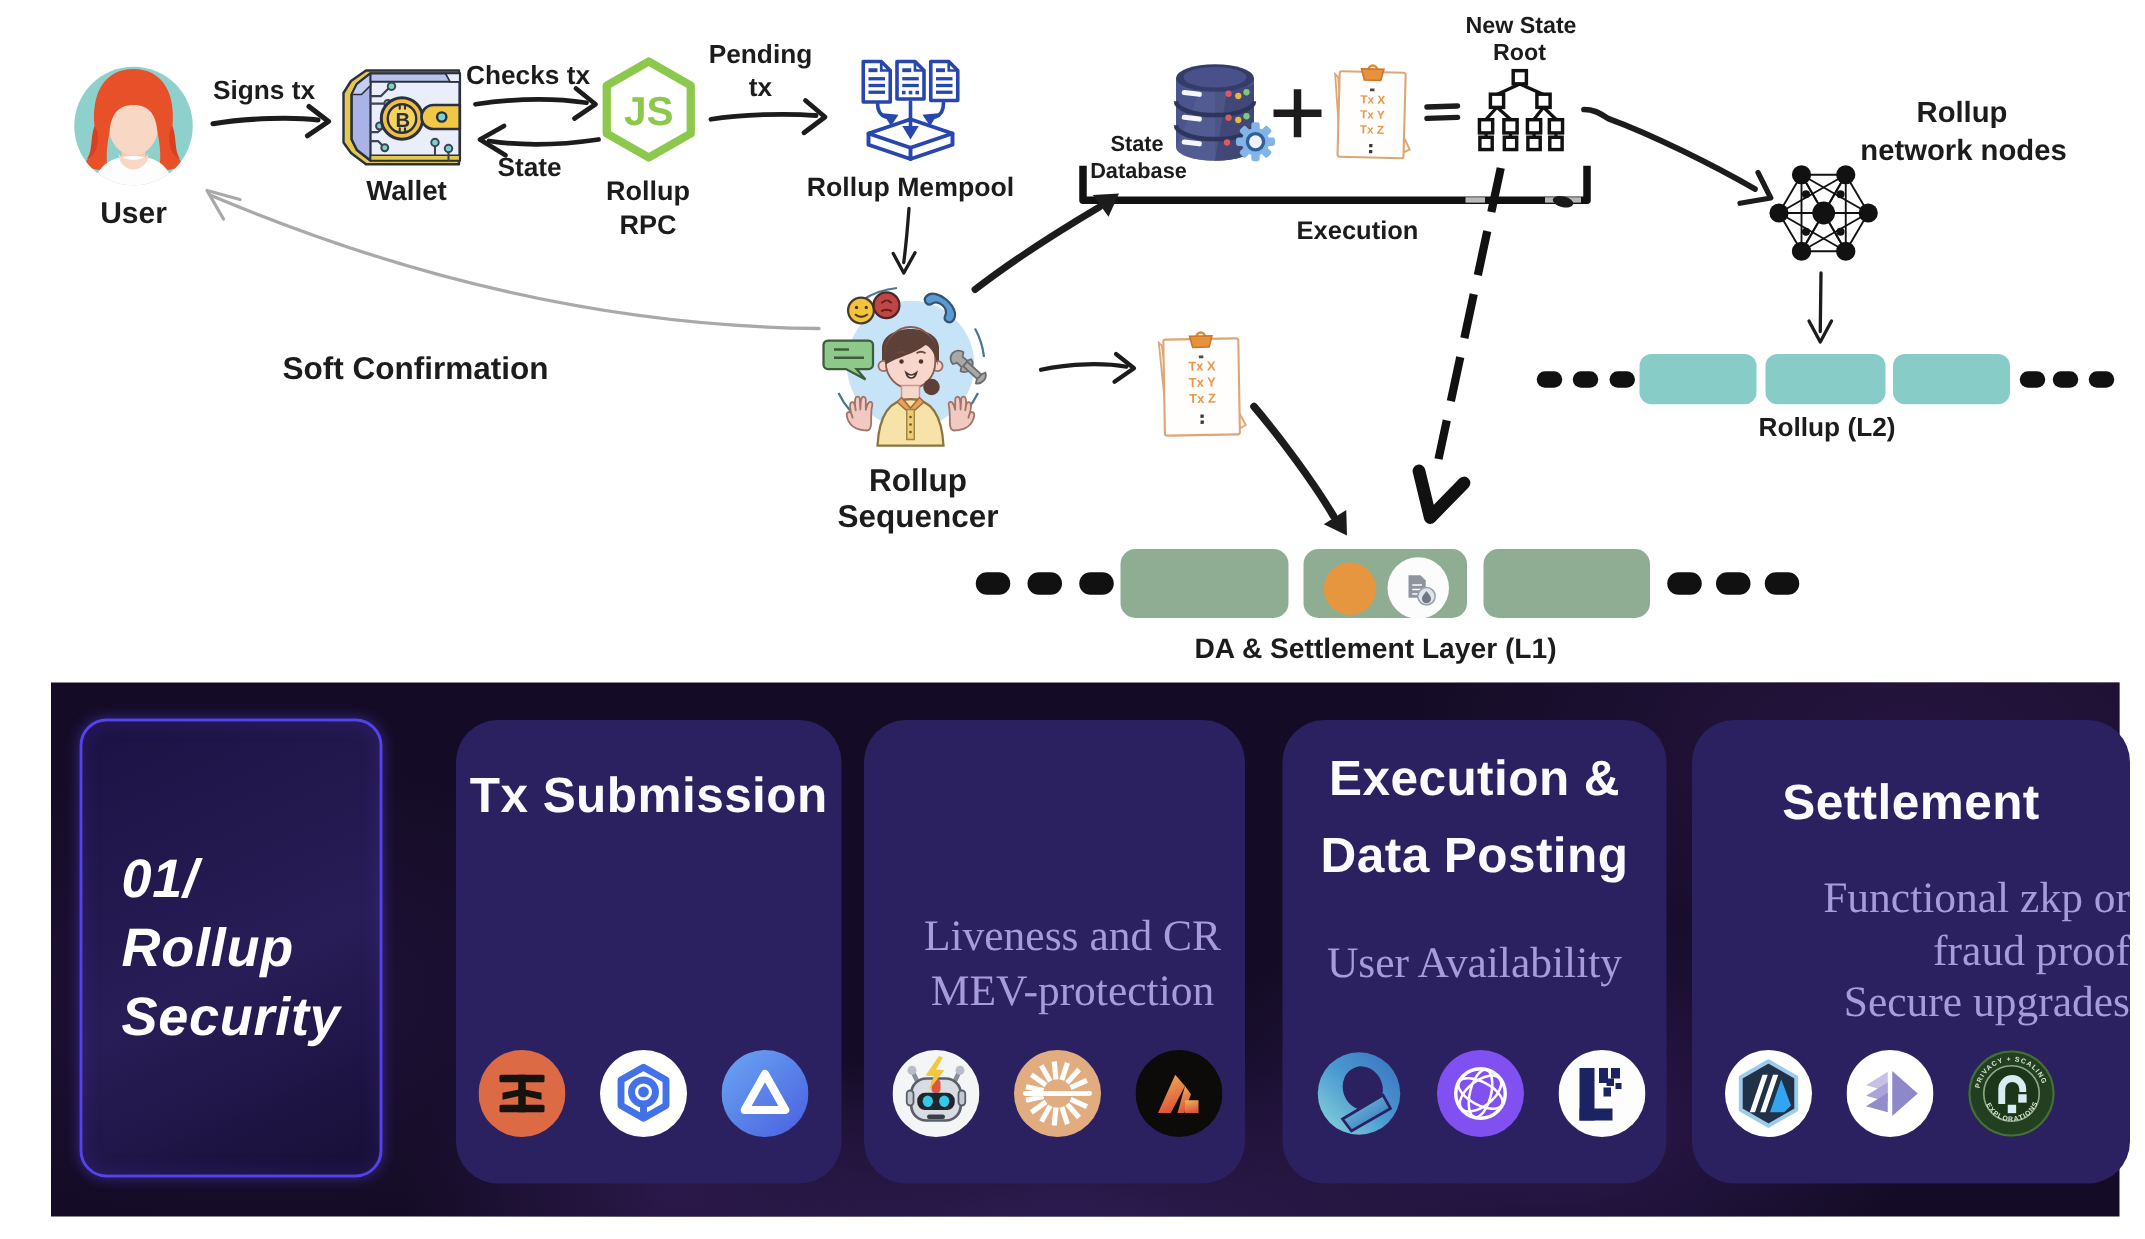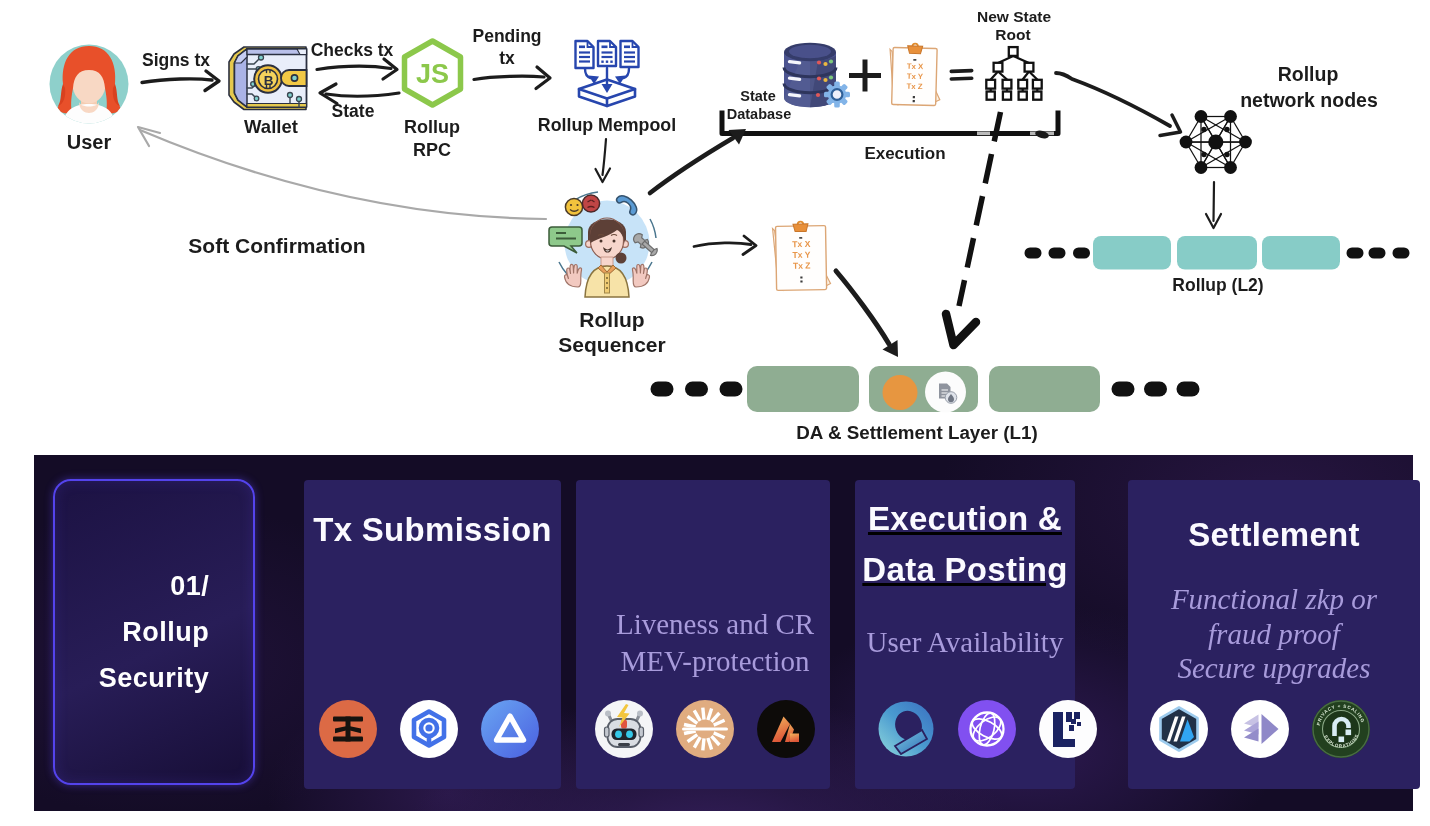--- a/index.html
+++ b/index.html
@@ -10,23 +10,23 @@
    radial-gradient(560px 300px at 90% 12%, #261540 0%, rgba(38,21,64,0) 60%),
    radial-gradient(460px 260px at 10% 58%, #201239 0%, rgba(32,18,57,0) 60%),
    radial-gradient(420px 240px at 72% 82%, #2c1950 0%, rgba(44,25,80,0) 60%),
    radial-gradient(300px 200px at 30% 95%, #2a1849 0%, rgba(42,24,73,0) 60%),
    #140c26; }
 #card1 { position:absolute; left:19px; top:24px; width:202px; height:306px;
   border:2.5px solid #5443ec; border-radius:18px;
   background:linear-gradient(155deg,#1c1243 0%,#281d57 55%,#170e36 100%);
   box-shadow:0 0 9px rgba(93,73,245,.45), inset 0 0 14px rgba(93,73,245,.18);
   display:flex; align-items:center; justify-content:center; }
-#card1 .t { color:#fff; font-weight:bold; font-size:27px; line-height:46px;
-  text-align:right; letter-spacing:.5px; }
-.card { position:absolute; top:25px; height:309px; background:#2b2160; border-radius:4px; }
+#card1 .t { color:#fff; font-weight:bold; font-size:36px; line-height:46px;
+  text-align:left; letter-spacing:.5px;font-style:italic; }
+.card { position:absolute; top:25px; height:309px; background:#2b2160; border-radius:28px; }
 .card .title { color:#fbfaff; font-weight:bold; font-size:33px; text-align:center;
   letter-spacing:.3px; margin-top:31px; }
 .card .body { position:absolute; left:0; right:0; color:#a89bdb; font-size:29px;
   font-family:"Liberation Serif", serif; text-align:center; line-height:37px; }
 .card .icons { position:absolute; top:220px; display:flex; gap:23px; }
 </style></head>
 <body>
 <div id="stage">
 <svg width="1430" height="455" viewBox="0 0 1430 455">
 <clipPath id="uclip">
@@ -419,21 +419,21 @@
                 <stop offset="1" stop-color="#dd5638"></stop>
               </linearGradient>
             </defs>
             <circle cx="29" cy="29" r="29" fill="#0d0b09"></circle>
             <polygon points="15,42 26.5,16.5 33,24 23.5,42" fill="url(#gas)"></polygon>
             <polygon points="33,24 37,29.5 32.5,42 28,42" fill="url(#gas)"></polygon>
             <rect x="33" y="33.5" width="9" height="8.5" fill="url(#gas)"></rect>
           </svg>
         </div>
   </div>
-  <div class="card" style="left:821px;width:220px;text-decoration:underline;">
+  <div class="card" style="left:821px;width:256px;">
     <div class="title" style="margin-top:13px;line-height:51px;">Execution &amp;<br>Data Posting</div>
     <div class="body" style="top:144px;">User Availability</div>
     <div class="icons" style="left:22px;">
           <svg width="58" height="58" viewBox="0 0 58 58">
             <defs>
               <linearGradient id="gsw" x1="0" y1="1" x2="1" y2="0">
                 <stop offset="0" stop-color="#8fd8dc"></stop>
                 <stop offset="0.5" stop-color="#4a9ad0"></stop>
                 <stop offset="1" stop-color="#3a6fc0"></stop>
               </linearGradient>
@@ -467,21 +467,21 @@
               <rect x="35" y="12" width="6" height="7"></rect>
               <rect x="32" y="19" width="5" height="5"></rect>
               <rect x="30" y="25" width="5" height="6"></rect>
               <rect x="38" y="22" width="4" height="4"></rect>
             </g>
           </svg>
         </div>
   </div>
   <div class="card" style="left:1094px;width:292px;">
     <div class="title" style="margin-top:36px;">Settlement</div>
-    <div class="body" style="top:102px;text-align:center;line-height:34.5px;font-style:italic;">Functional zkp or<br>fraud proof<br>Secure upgrades</div>
+    <div class="body" style="top:102px;text-align:right;line-height:34.5px;">Functional zkp or<br>fraud proof<br>Secure upgrades</div>
     <div class="icons" style="left:22px;">
           <svg width="58" height="58" viewBox="0 0 58 58">
             <circle cx="29" cy="29" r="29" fill="#fff"></circle>
             <polygon points="29,7.5 47.5,18.2 47.5,39.8 29,50.5 10.5,39.8 10.5,18.2" fill="#213147" stroke="#9dcbed" stroke-width="2.6" stroke-linejoin="round"></polygon>
             <polygon points="16.5,41.5 25,16.5 28.5,16.5 20,41.5" fill="#fdfdfd"></polygon>
             <polygon points="23.5,41.5 32,16.5 35.5,16.5 27,41.5" fill="#fdfdfd"></polygon>
             <polygon points="30,41.5 37.5,19.5 44,37 39.5,41.5" fill="#31a5f2"></polygon>
           </svg>
           <svg width="58" height="58" viewBox="0 0 58 58">
             <circle cx="29" cy="29" r="29" fill="#fff"></circle>

